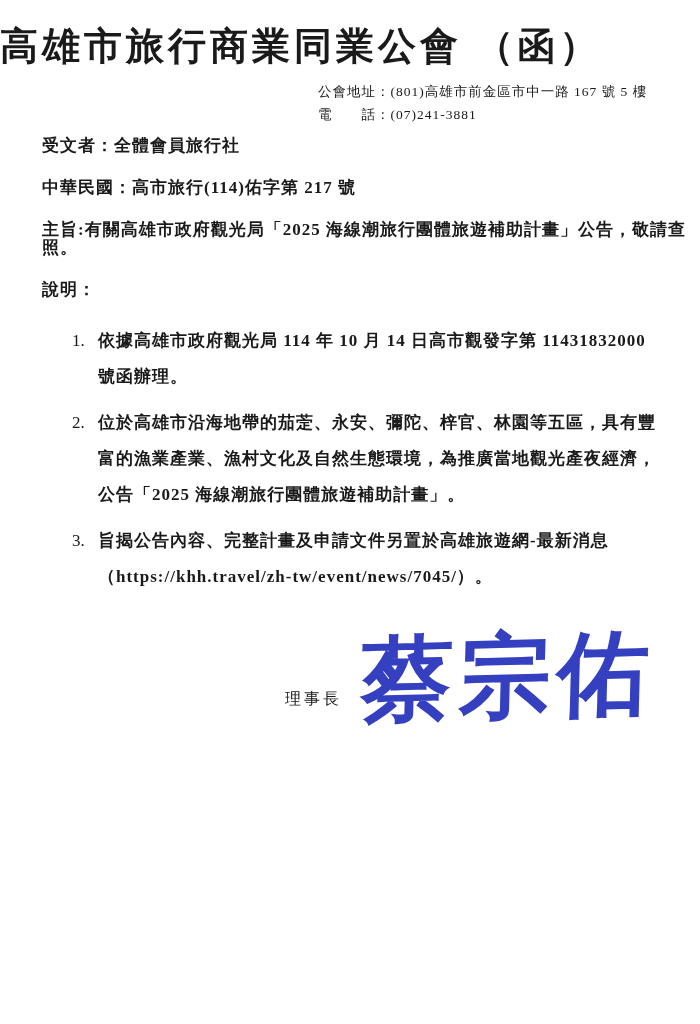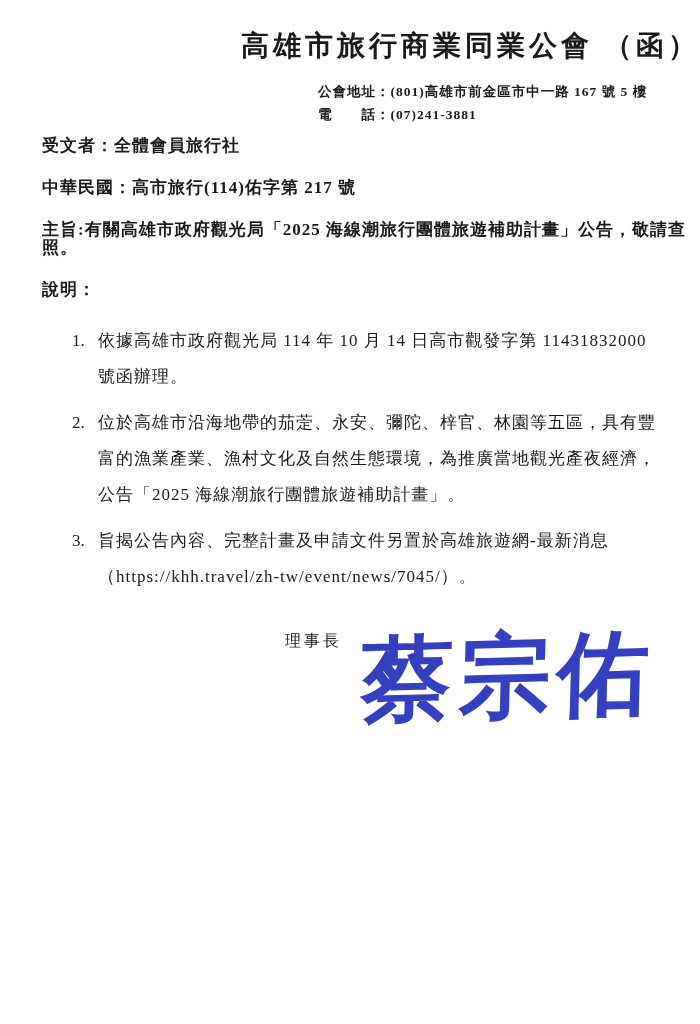--- a/index.html
+++ b/index.html
@@ -9,34 +9,33 @@
     overflow: hidden;
     font-family: "Liberation Serif", "DejaVu Serif", serif;
     color: #1a1a1a;
   }
   .page {
     position: relative;
     width: 700px; height: 1024px;
     padding-top: 26px;
   }
   .doc-title {
-    text-align: right;
-    font-size: 28px;
+    text-align: left;
+    font-size: 38px;
     font-weight: 600;
     letter-spacing: 4px;
     line-height: 40px;
     white-space: nowrap;
   }
   .header-info {
     margin-top: 14px;
     margin-left: 318px;
     font-size: 13.5px;
     letter-spacing: 1px;
     line-height: 23px;
-    font-weight: bold;
   }
   .header-info .line { white-space: nowrap; }
   .meta {
     margin-top: 11px;
     margin-left: 42px;
     margin-right: 12px;
     font-size: 17px;
     letter-spacing: 1px;
     font-weight: bold;
   }
@@ -56,26 +55,26 @@
   .exp-item {
     display: flex;
     line-height: 36px;
     margin-bottom: 10px;
   }
   .exp-num {
     flex: 0 0 26px;
     font-family: "Liberation Serif", serif;
     letter-spacing: 0;
   }
-  .exp-text { flex: 1; }
+  .exp-text { flex: 1; font-weight: bold; }
   .signature-block {
     margin-top: 36px;
     margin-left: 285px;
     display: flex;
-    align-items: flex-start;
+    align-items: flex-end;
   }
   .chairman-title {
     font-size: 16px;
     letter-spacing: 3px;
     padding-bottom: 22px;
   }
   .chairman-signature {
     color: #3440c0;
     font-size: 92px;
     font-weight: bold;

